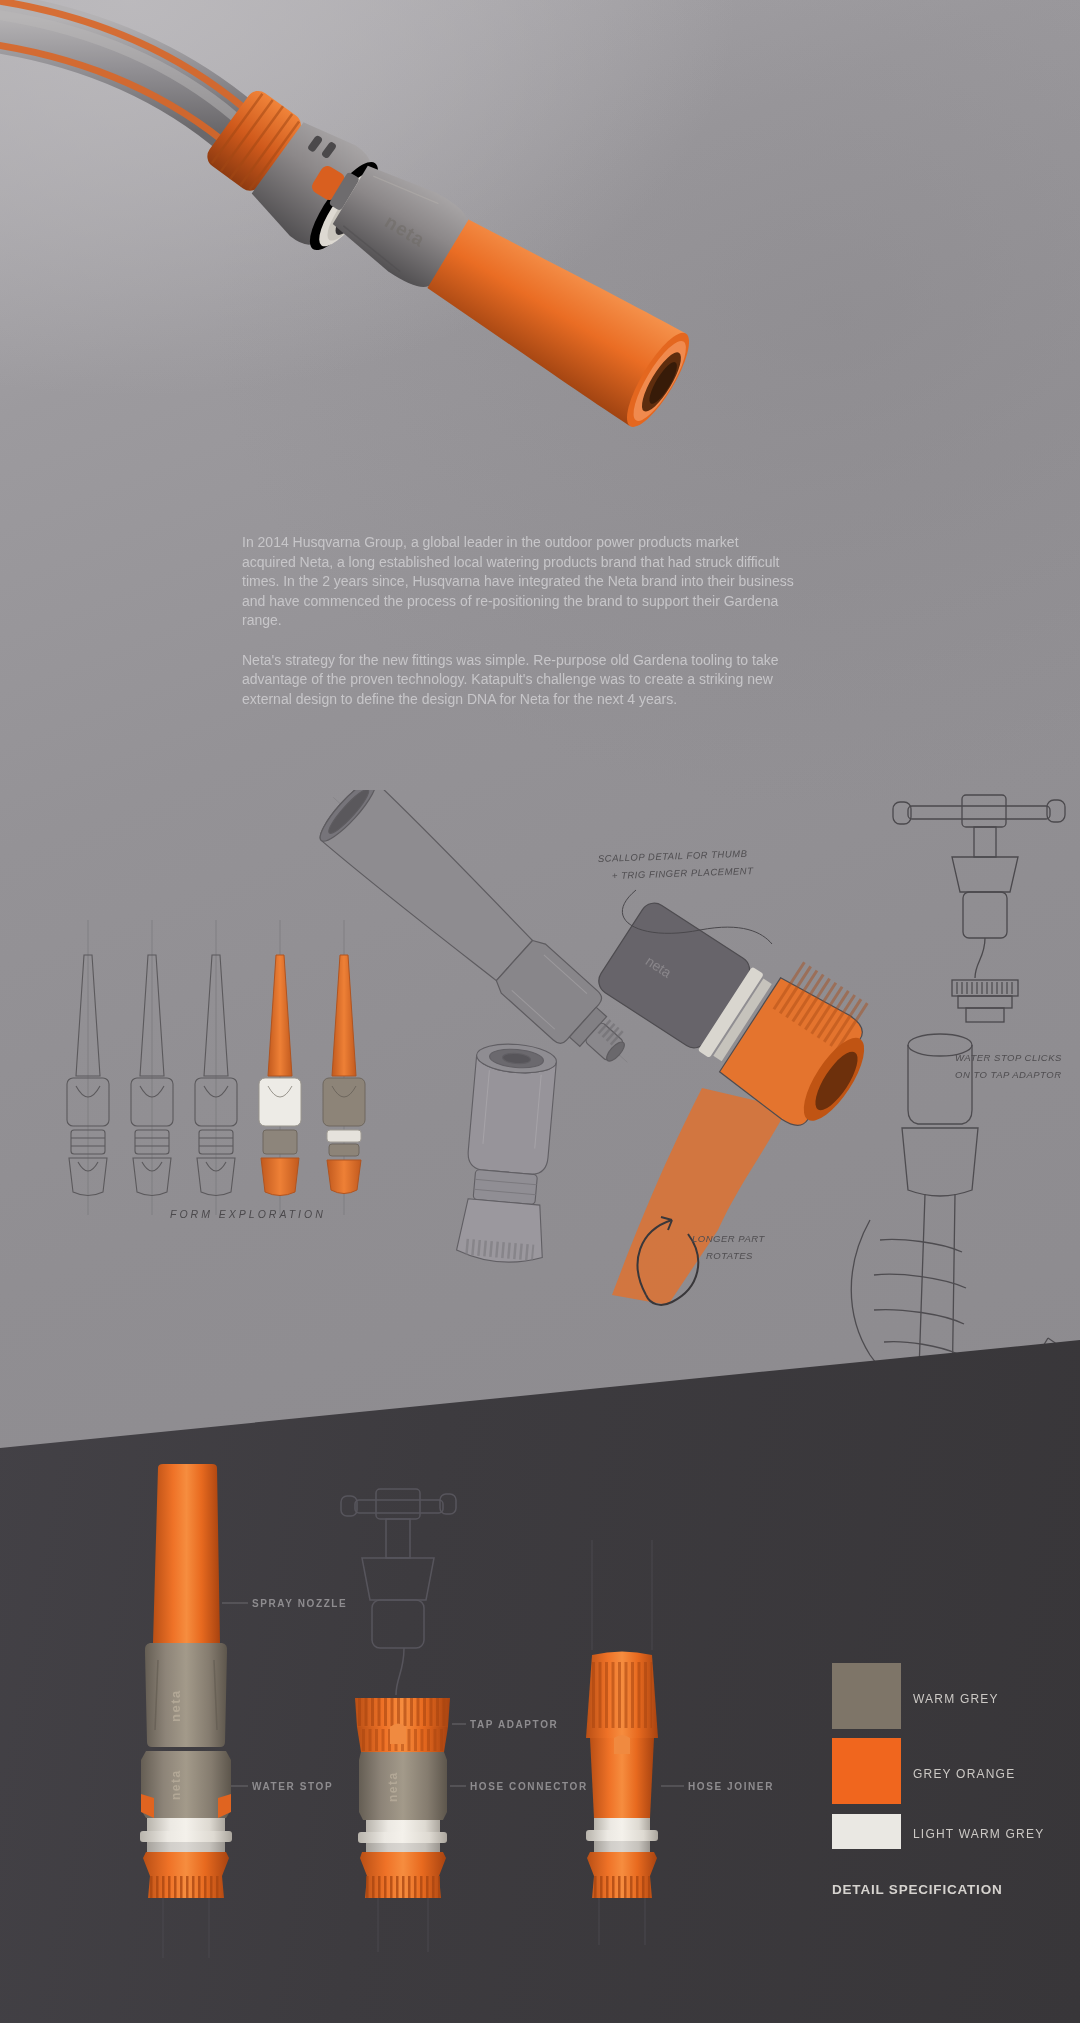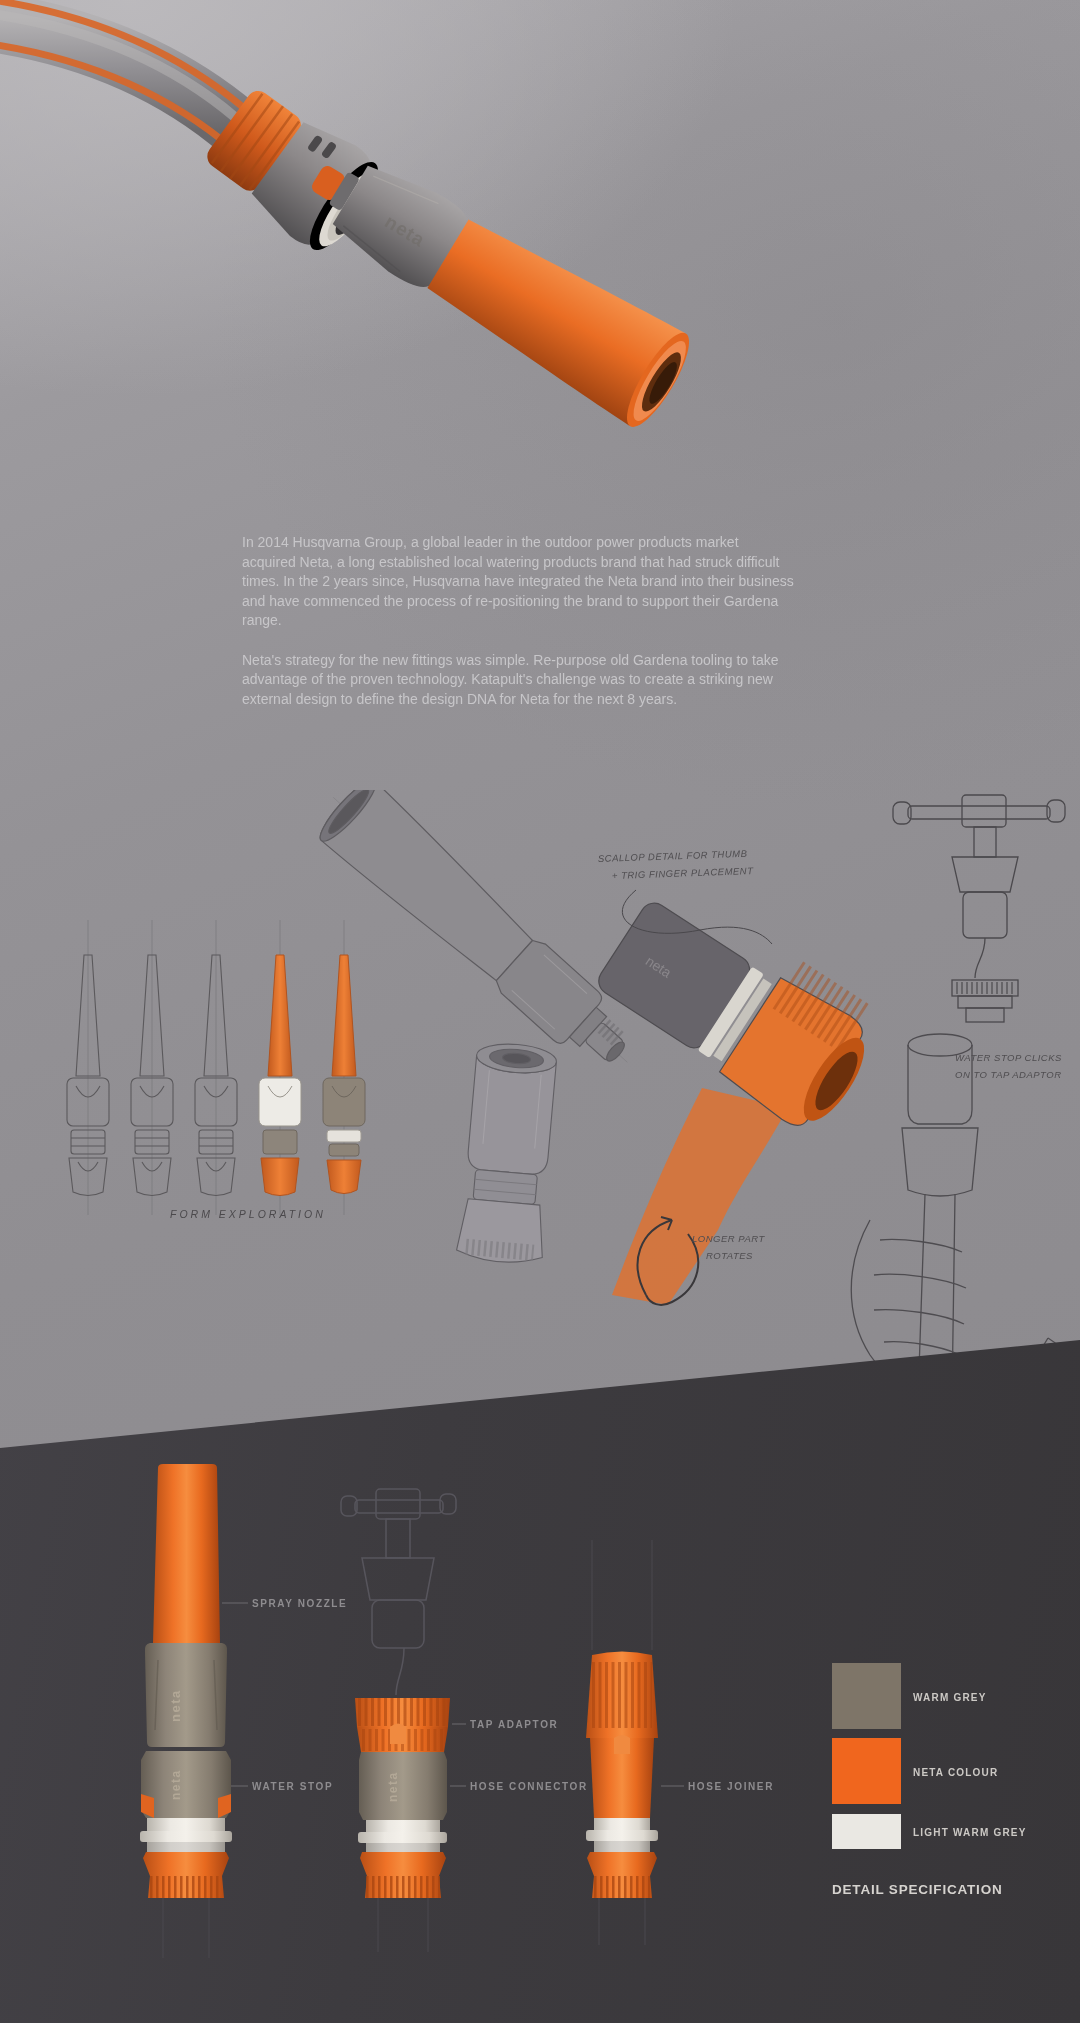--- a/index.html
+++ b/index.html
@@ -22,21 +22,21 @@
   
   .overview{position:absolute;left:226px;top:533px;width:568px;}
   .overview h2{margin:0 0 26px 0;font-size:15px;font-weight:bold;
     letter-spacing:.6px;color:#d5d4d6;}
   .overview p{margin:0 0 20px 16px;font-size:14px;line-height:19.5px;color:#c7c6c9;}
   
   .swatch{position:absolute;left:832px;width:69px;}
   .sw-grey{top:1663px;height:66px;background:#7e7568;}
   .sw-orange{top:1738px;height:66px;background:#f0661e;}
   .sw-light{top:1814px;height:35px;background:#eae8e3;}
-  .sw-label{position:absolute;left:913px;font-size:10px;font-weight:bold;
+  .sw-label{position:absolute;left:913px;font-size:12px;font-weight:normal;
     letter-spacing:1.2px;color:#ccc9c5;white-space:nowrap;}
   .lab-grey{top:1692px;} .lab-orange{top:1767px;} .lab-light{top:1827px;}
   .colour-heading{position:absolute;left:832px;top:1882px;font-size:13.5px;
     font-weight:bold;letter-spacing:.8px;color:#d6d3cf;white-space:nowrap;}
 </style>
 </head>
 <body>
 
 <div id="page">
   <div class="bg-upper"></div>
@@ -97,21 +97,21 @@
       <path d="M112 -40 C 200 -45, 300 -52, 356 -54 L356 54 C 300 52, 200 45, 112 40 Z" fill="url(#gHeroCone)"></path>
       <ellipse cx="357" cy="0" rx="16" ry="54" fill="#e4671f"></ellipse>
       <ellipse cx="359" cy="0" rx="13" ry="46" fill="#f29157" opacity=".85"></ellipse>
       <ellipse cx="361" cy="0" rx="10" ry="34" fill="#5e2d0e"></ellipse>
       <ellipse cx="363" cy="0" rx="7" ry="24" fill="#371b08"></ellipse>
     </g>
   </svg>
 
   <div class="overview">
     <p>In 2014 Husqvarna Group, a global leader in the outdoor power products market acquired Neta, a long established local watering products brand that had struck difficult times. In the 2 years since, Husqvarna have integrated the Neta brand into their business and have commenced the process of re-positioning the brand to support their Gardena range.</p>
-    <p>Neta's strategy for the new fittings was simple. Re-purpose old Gardena tooling to take advantage of the proven technology. Katapult's challenge was to create a striking new external design  to  define the design DNA for Neta for the next 8 years.</p>
+    <p>Neta's strategy for the new fittings was simple. Re-purpose old Gardena tooling to take advantage of the proven technology. Katapult's challenge was to create a striking new external design  to  define the design DNA for Neta for the next 4 years.</p>
   </div>
 
   <svg id="sketch-svg" width="1080" height="610" viewBox="0 0 1080 610">
     <defs>
       <linearGradient id="gSkOr" x1="0" y1="0" x2="1" y2="0">
         <stop offset="0" stop-color="#c25a1e"></stop>
           <stop offset=".5" stop-color="#ee8036"></stop>
         <stop offset="1" stop-color="#c25a1e"></stop>
       </linearGradient>
     </defs>
@@ -338,16 +338,16 @@
       <text x="470" y="1728">TAP ADAPTOR</text>
       <text x="470" y="1790">HOSE CONNECTOR</text>
       <text x="688" y="1790">HOSE JOINER</text>
     </g>
   </svg>
 
   <div class="swatch sw-grey"></div>
   <div class="swatch sw-orange"></div>
   <div class="swatch sw-light"></div>
   <div class="sw-label lab-grey">WARM GREY</div>
-  <div class="sw-label lab-orange">NETA COLOUR</div>
+  <div class="sw-label lab-orange">GREY ORANGE</div>
   <div class="sw-label lab-light">LIGHT WARM GREY</div>
   <div class="colour-heading">DETAIL SPECIFICATION</div>
 </div>
 
 </body></html>

